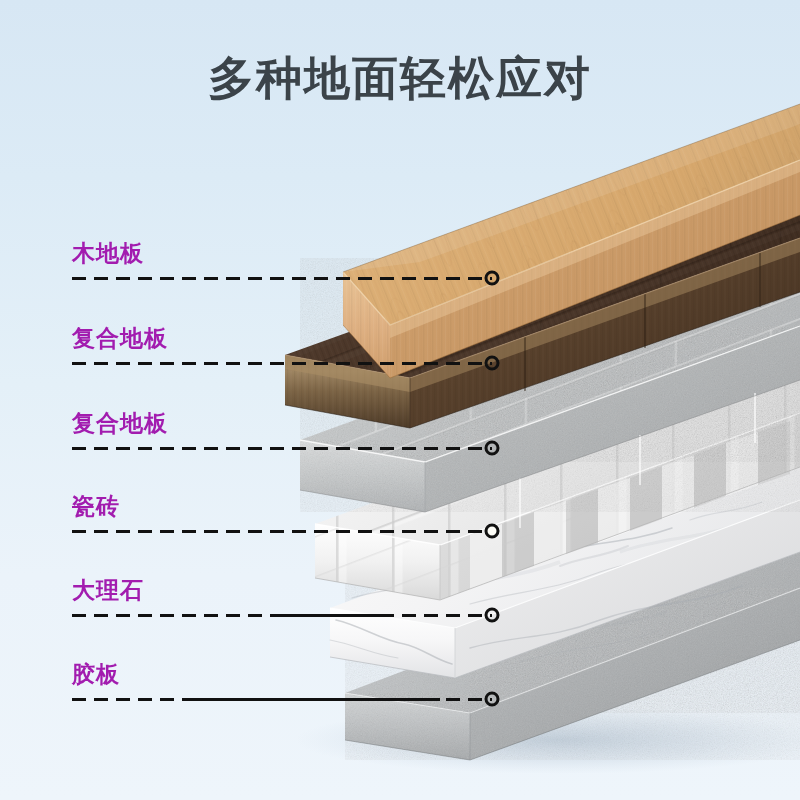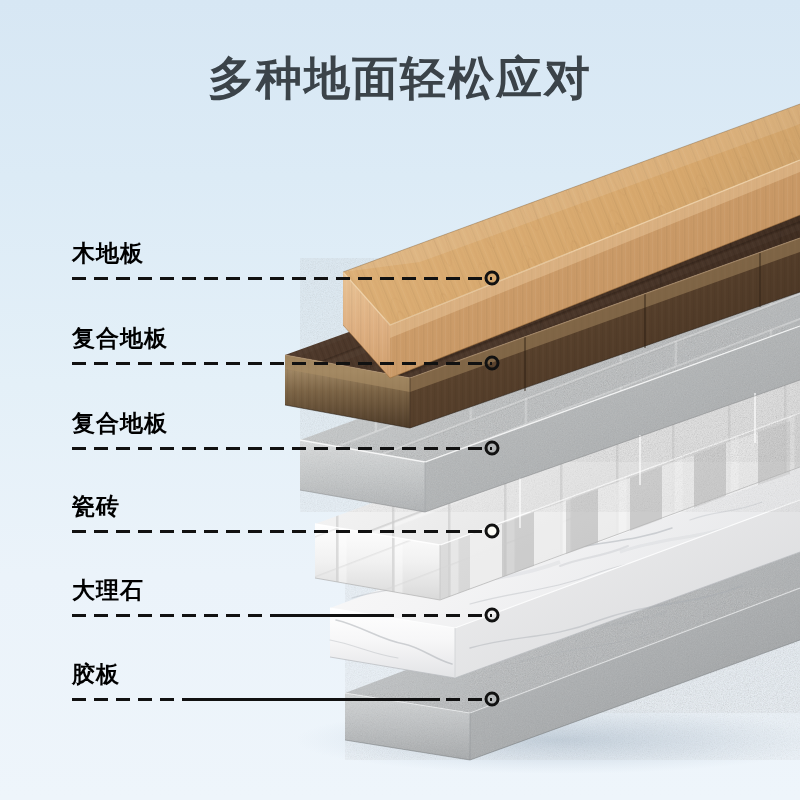--- a/index.html
+++ b/index.html
@@ -44,21 +44,21 @@
   .callout {
     position: absolute;
     left: 0;
     height: 0;
   }
   .callout .lbl {
     position: absolute;
     left: 72px;
     font-size: 23px;
     font-weight: bold;
-    color: #000000;
+    color: #a21caf;
     white-space: nowrap;
     letter-spacing: 1px;
     transform: translateY(-100%);
     top: -8px;
     user-select: none;
   }
   .callout .dash {
     position: absolute;
     left: 72px;
     top: 0;

